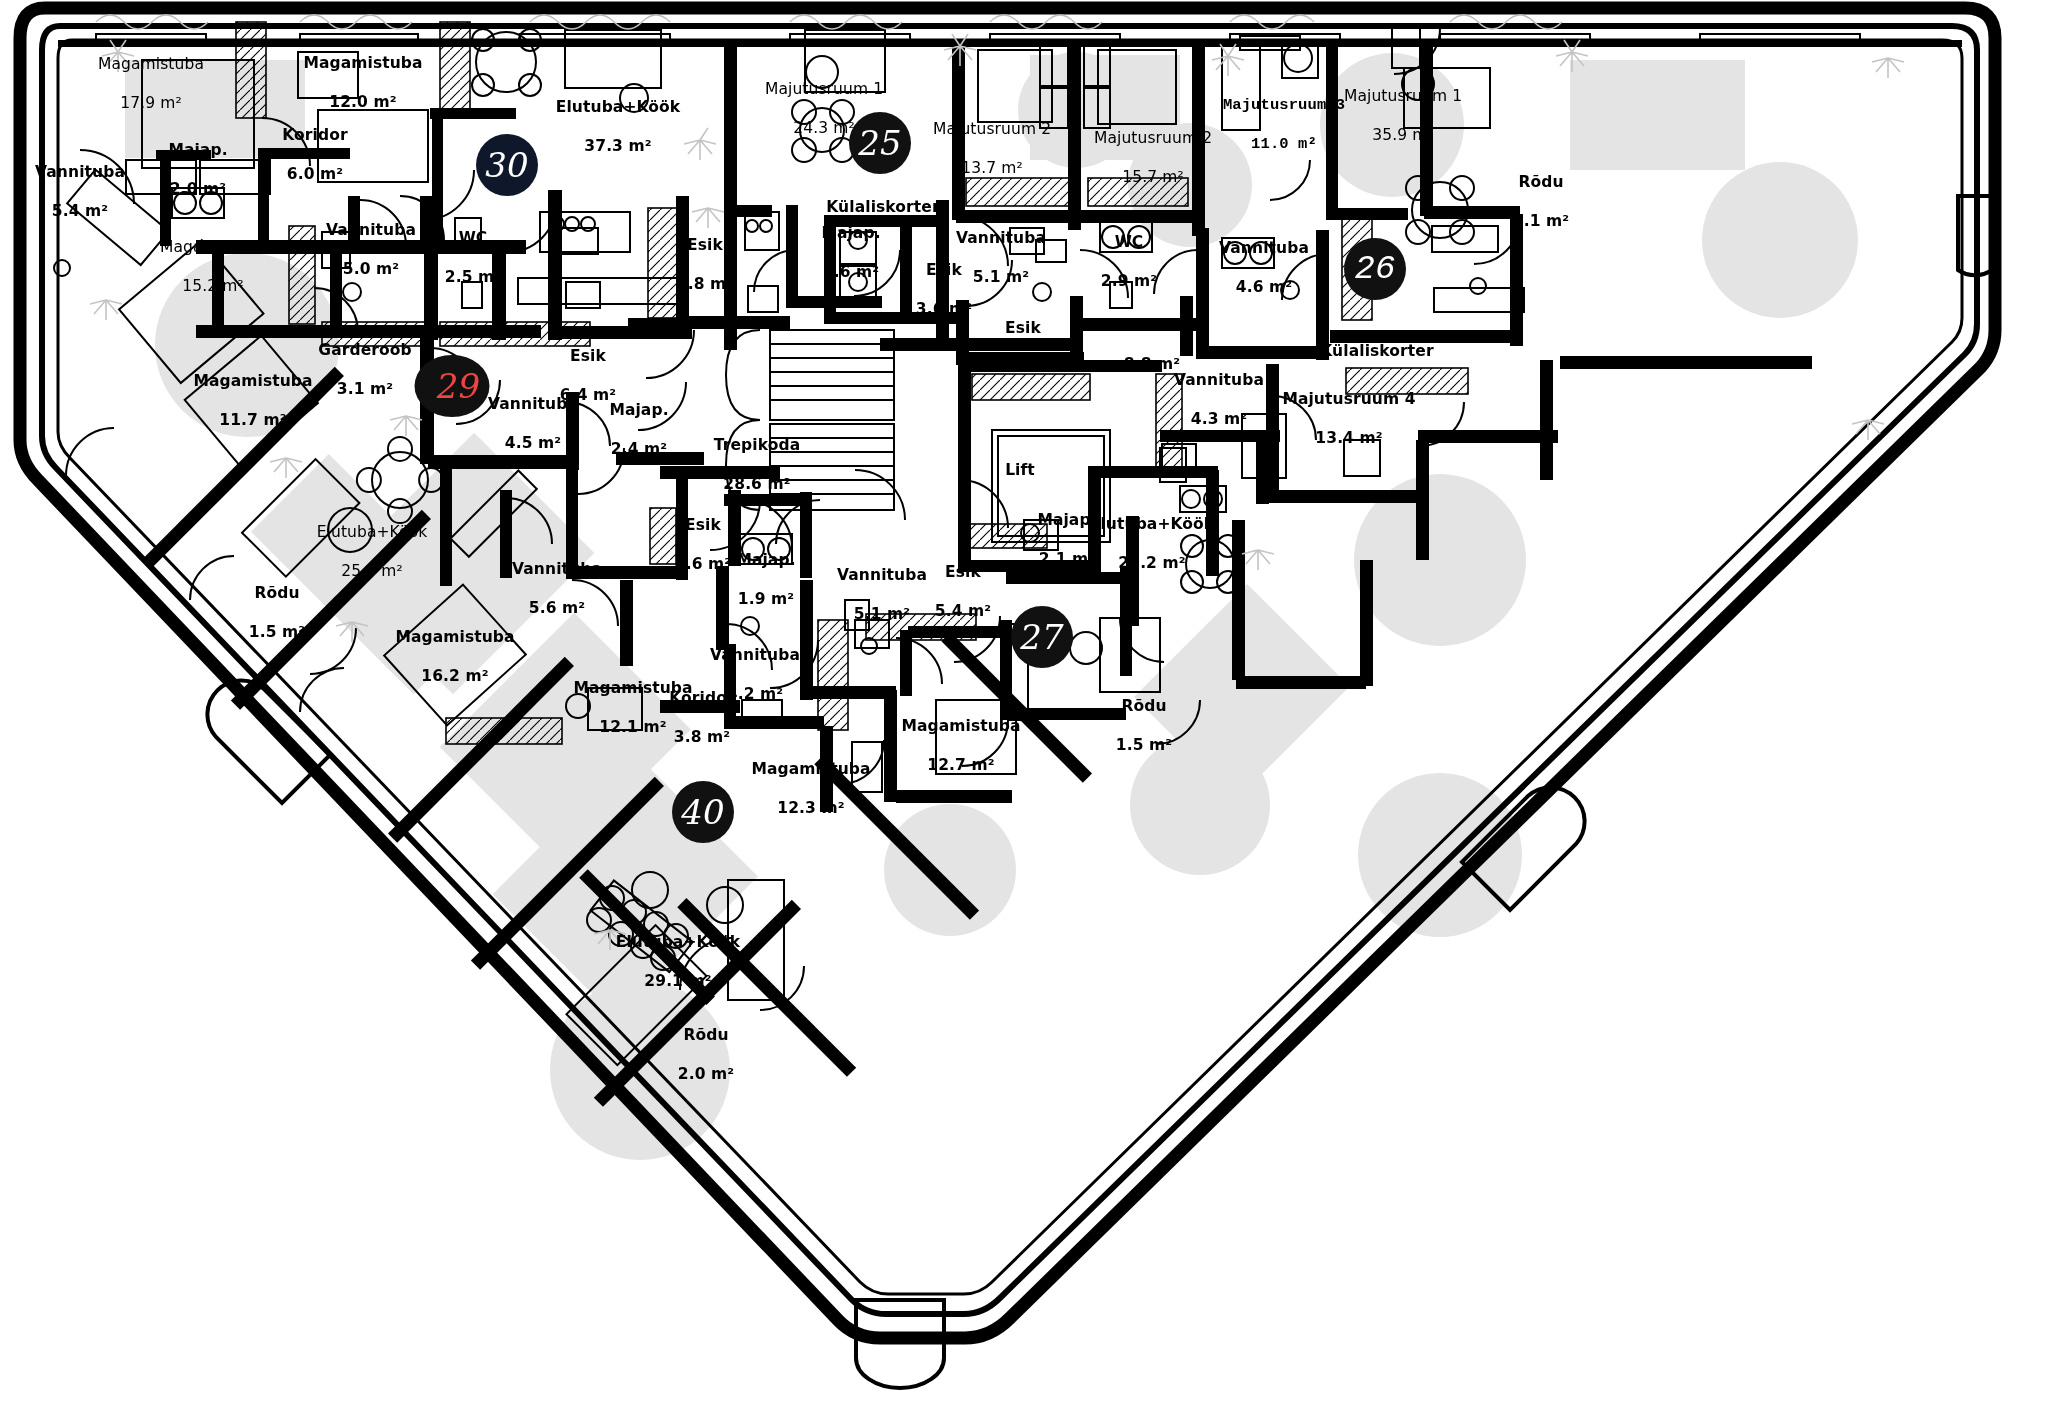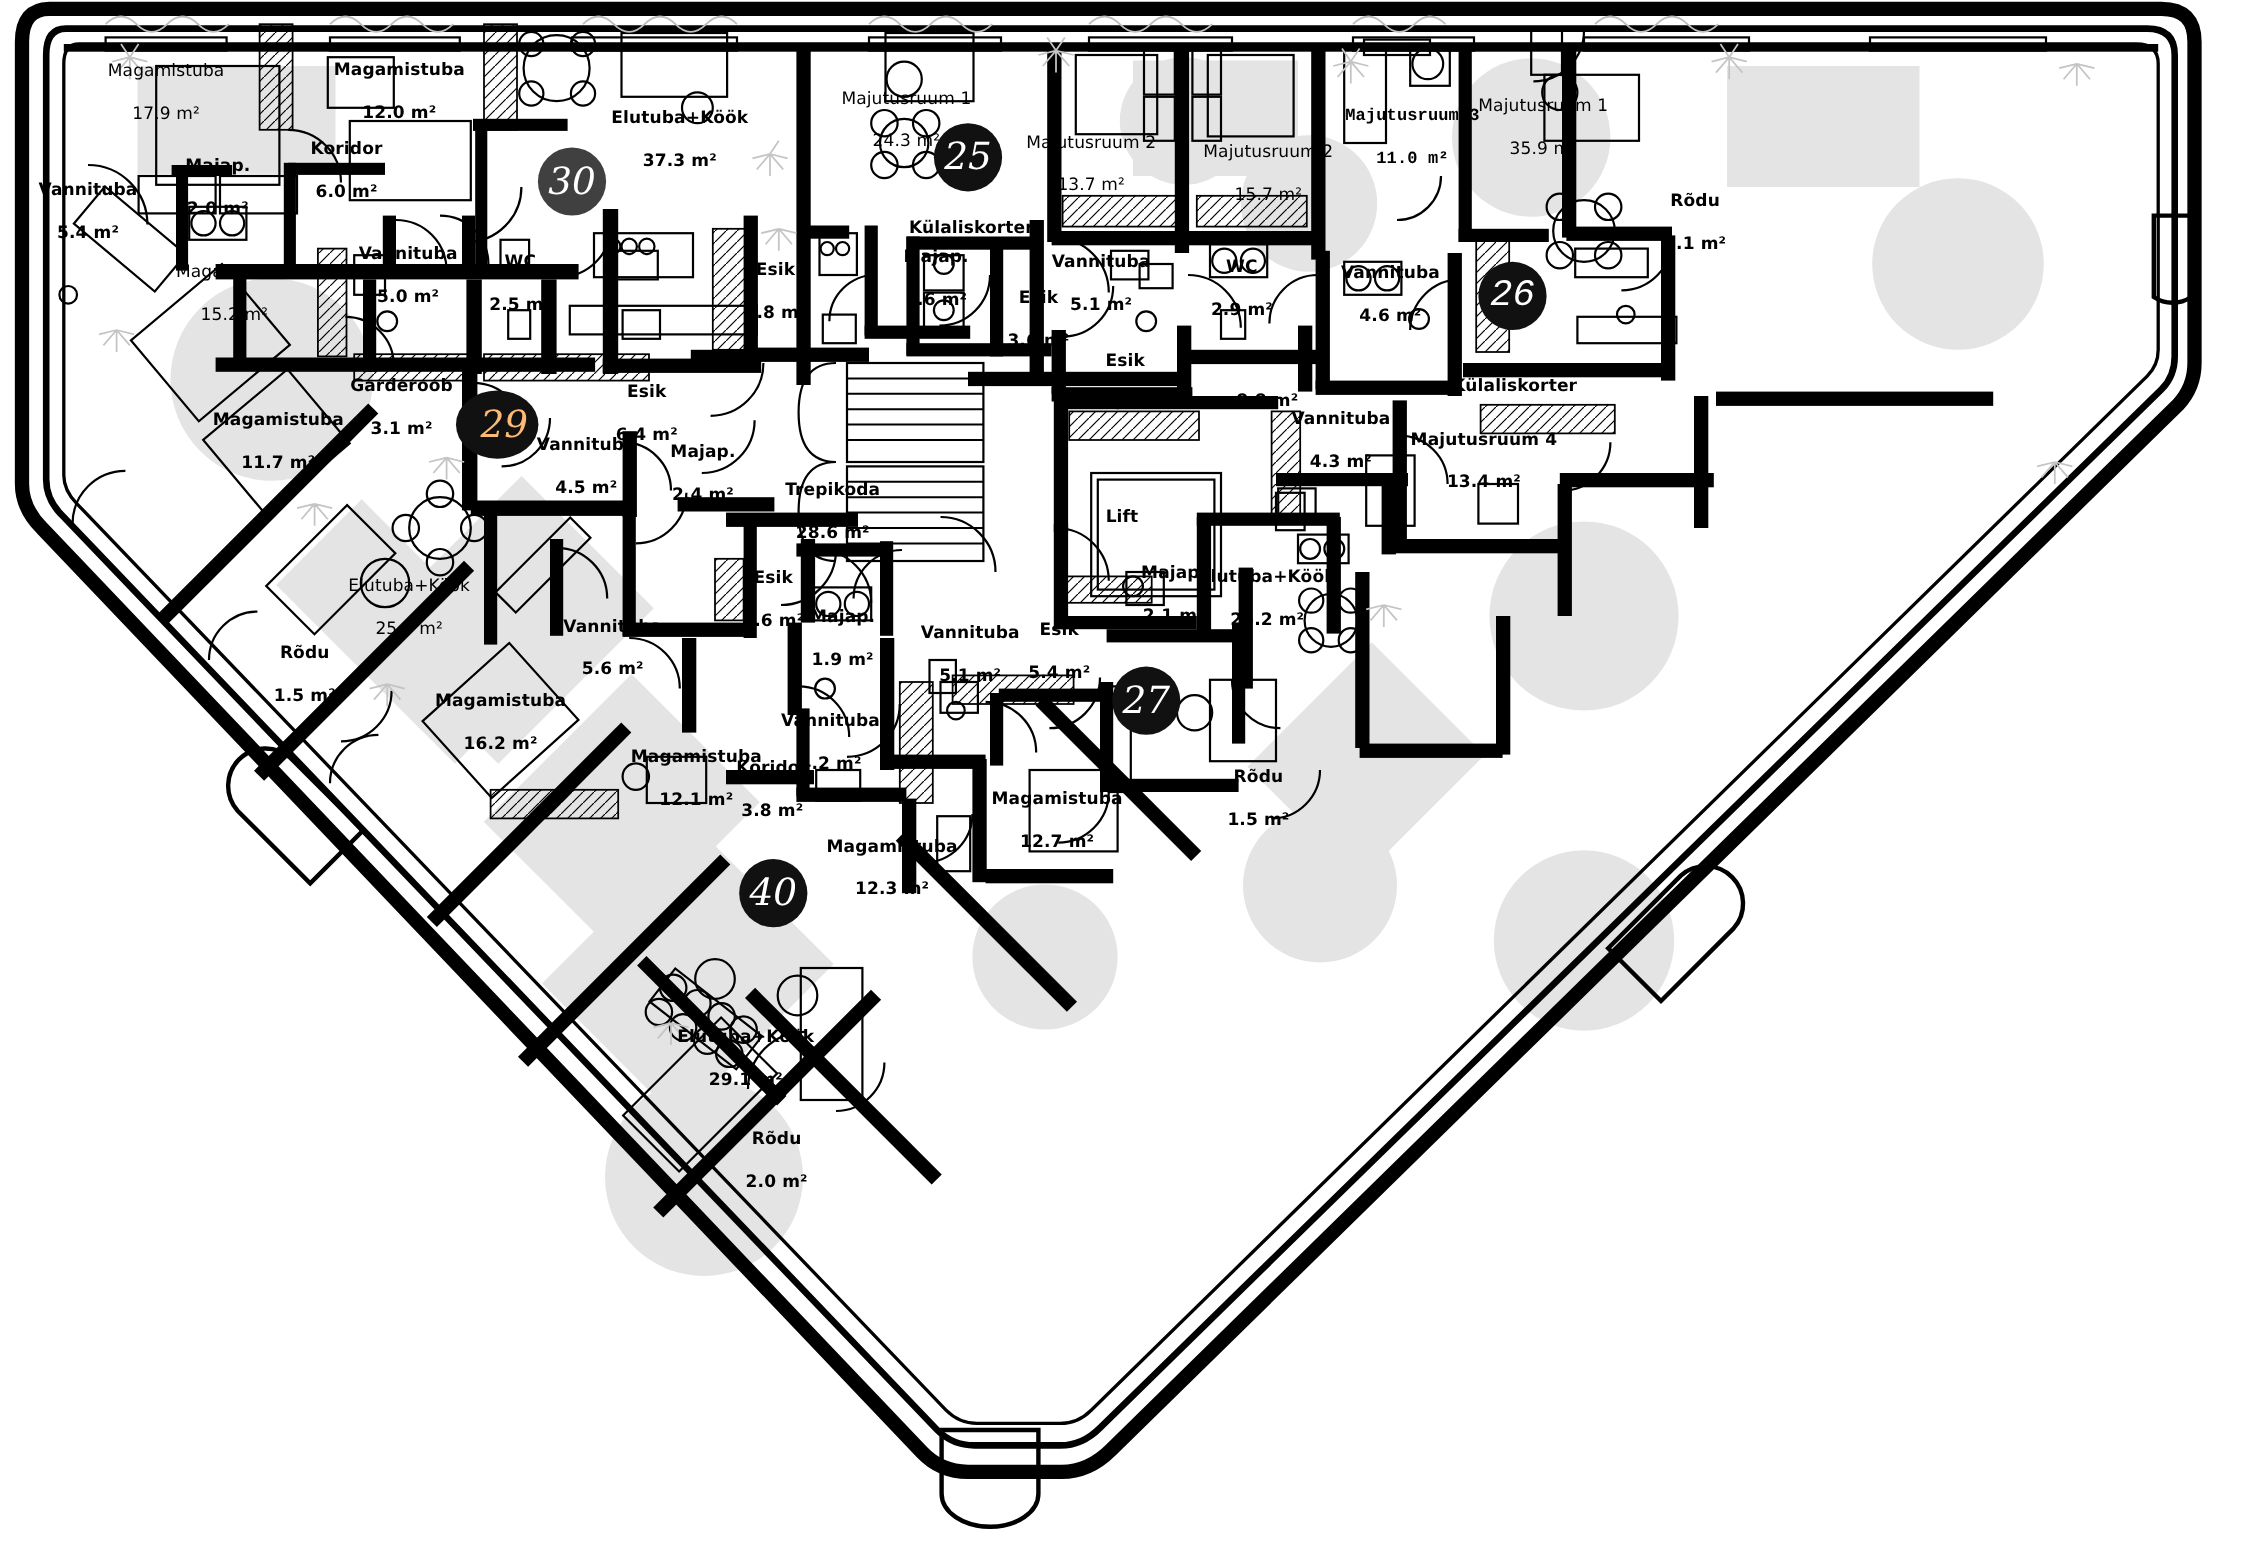--- a/index.html
+++ b/index.html
@@ -764,21 +764,21 @@
         <span class="nm">Elutuba+Köök</span>
         <span class="ar">29.1 m²</span>
       </div>
       <div class="lbl" style="left: 706px; top: 1055px;">
         <span class="nm">Rõdu</span>
         <span class="ar">2.0 m²</span>
       </div>
     </div>
 
   <div id="markers">
-      <div class="aptnum" style="left: 520px; top: 165px; width: 62px; height: 62px; font-size: 34px; background: #404040; color: rgb(255, 255, 255);">30</div>
+      <div class="aptnum" style="left: 507px; top: 165px; width: 62px; height: 62px; font-size: 34px; background: #0f172a; color: rgb(255, 255, 255);">30</div>
       <div class="aptnum" style="left: 880px; top: 143px; width: 62px; height: 62px; font-size: 34px; background: rgb(17, 17, 17); color: rgb(255, 255, 255);">25</div>
       <div class="aptnum" style="left: 1375px; top: 269px; width: 62px; height: 62px; font-size: 34px; background: rgb(17, 17, 17); color: rgb(255, 255, 255); font-family: Liberation Mono, monospace;">26</div>
-      <div class="aptnum" style="left: 452px; top: 386px; width: 62px; height: 62px; font-size: 34px; background: rgb(17, 17, 17); color: #fdba74; padding-left: 13px;">29</div>
+      <div class="aptnum" style="left: 452px; top: 386px; width: 62px; height: 62px; font-size: 34px; background: rgb(17, 17, 17); color: #ef4444; padding-left: 13px;">29</div>
       <div class="aptnum" style="left: 1042px; top: 637px; width: 62px; height: 62px; font-size: 34px; background: rgb(17, 17, 17); color: rgb(255, 255, 255);">27</div>
       <div class="aptnum" style="left: 703px; top: 812px; width: 62px; height: 62px; font-size: 34px; background: rgb(17, 17, 17); color: rgb(255, 255, 255);">40</div>
     </div>
 
 </div>
 
 </body></html>

